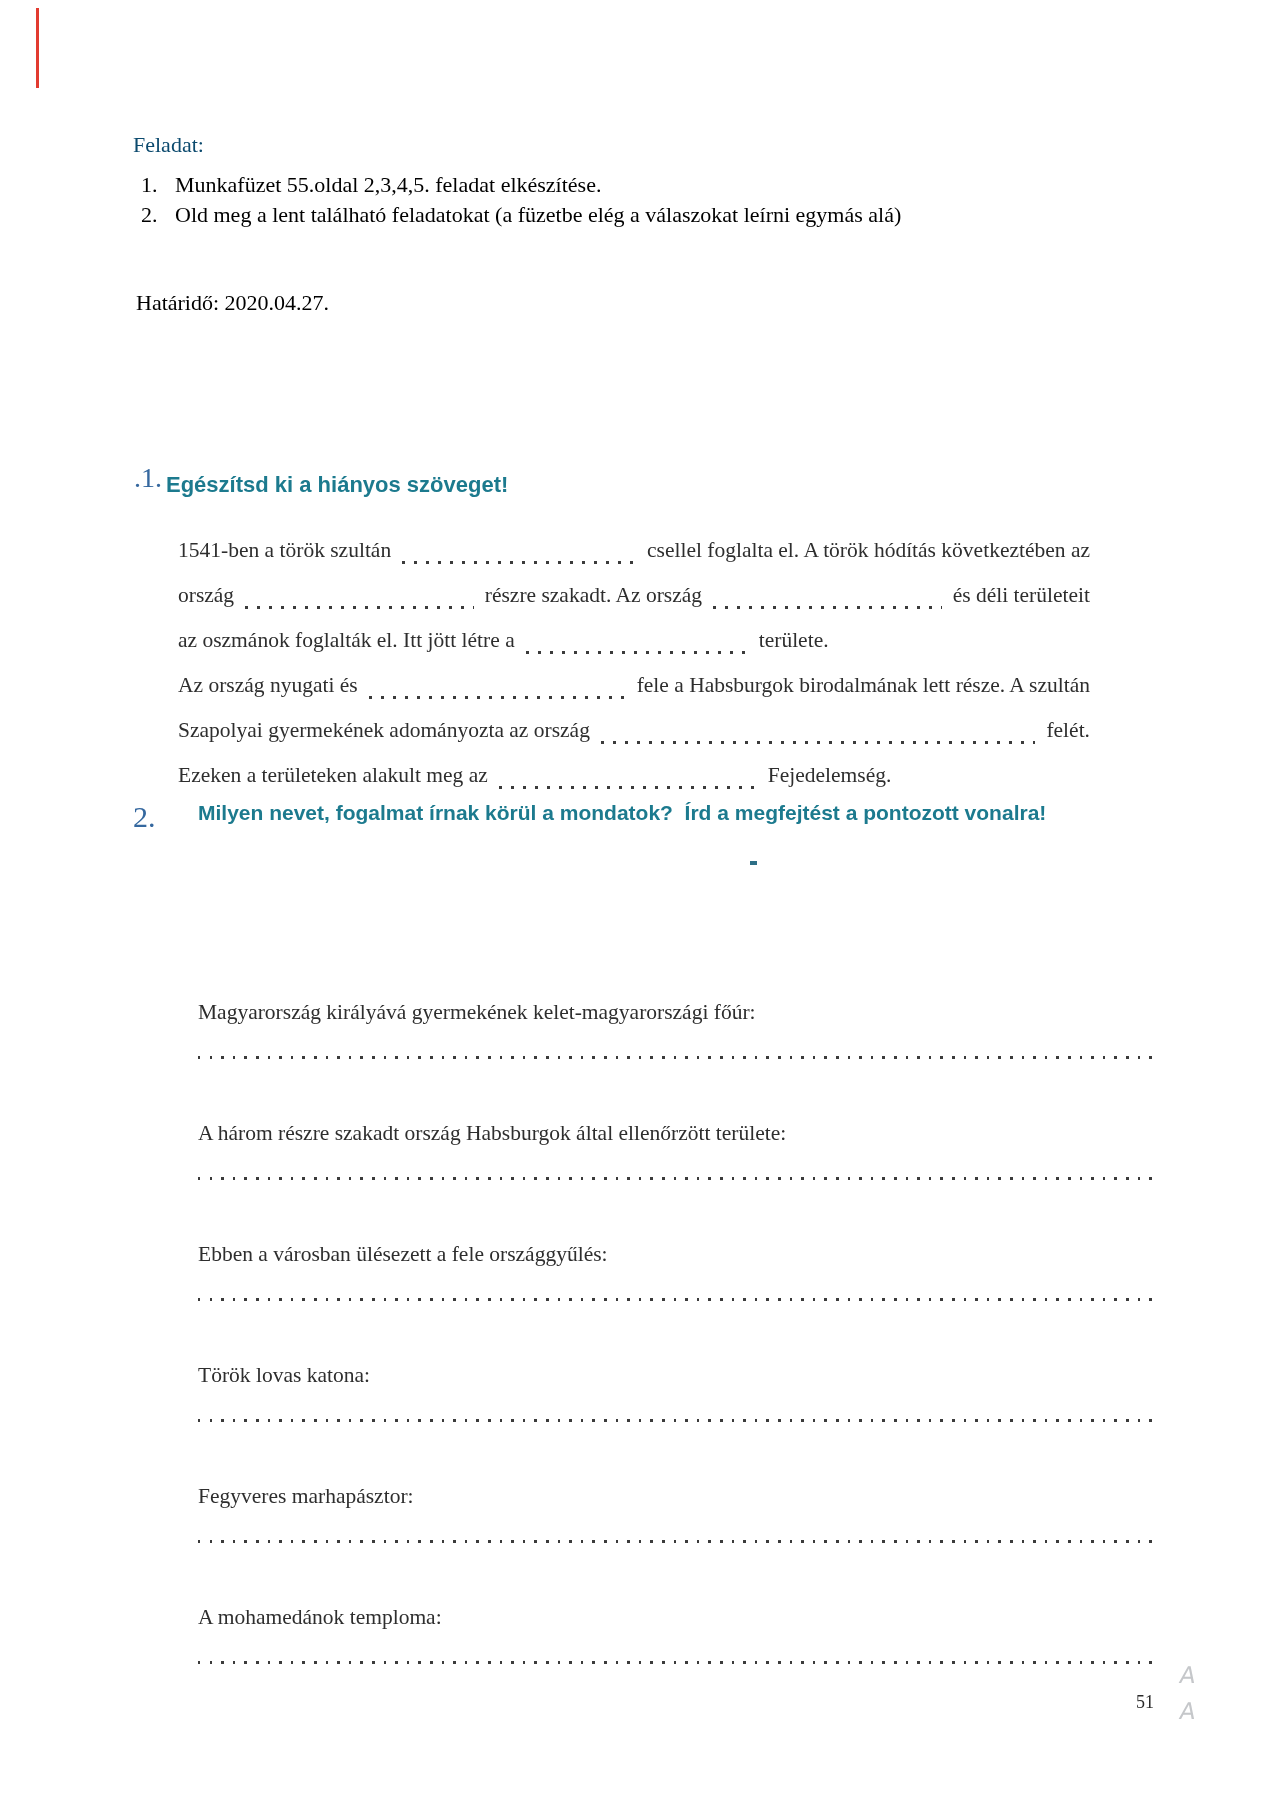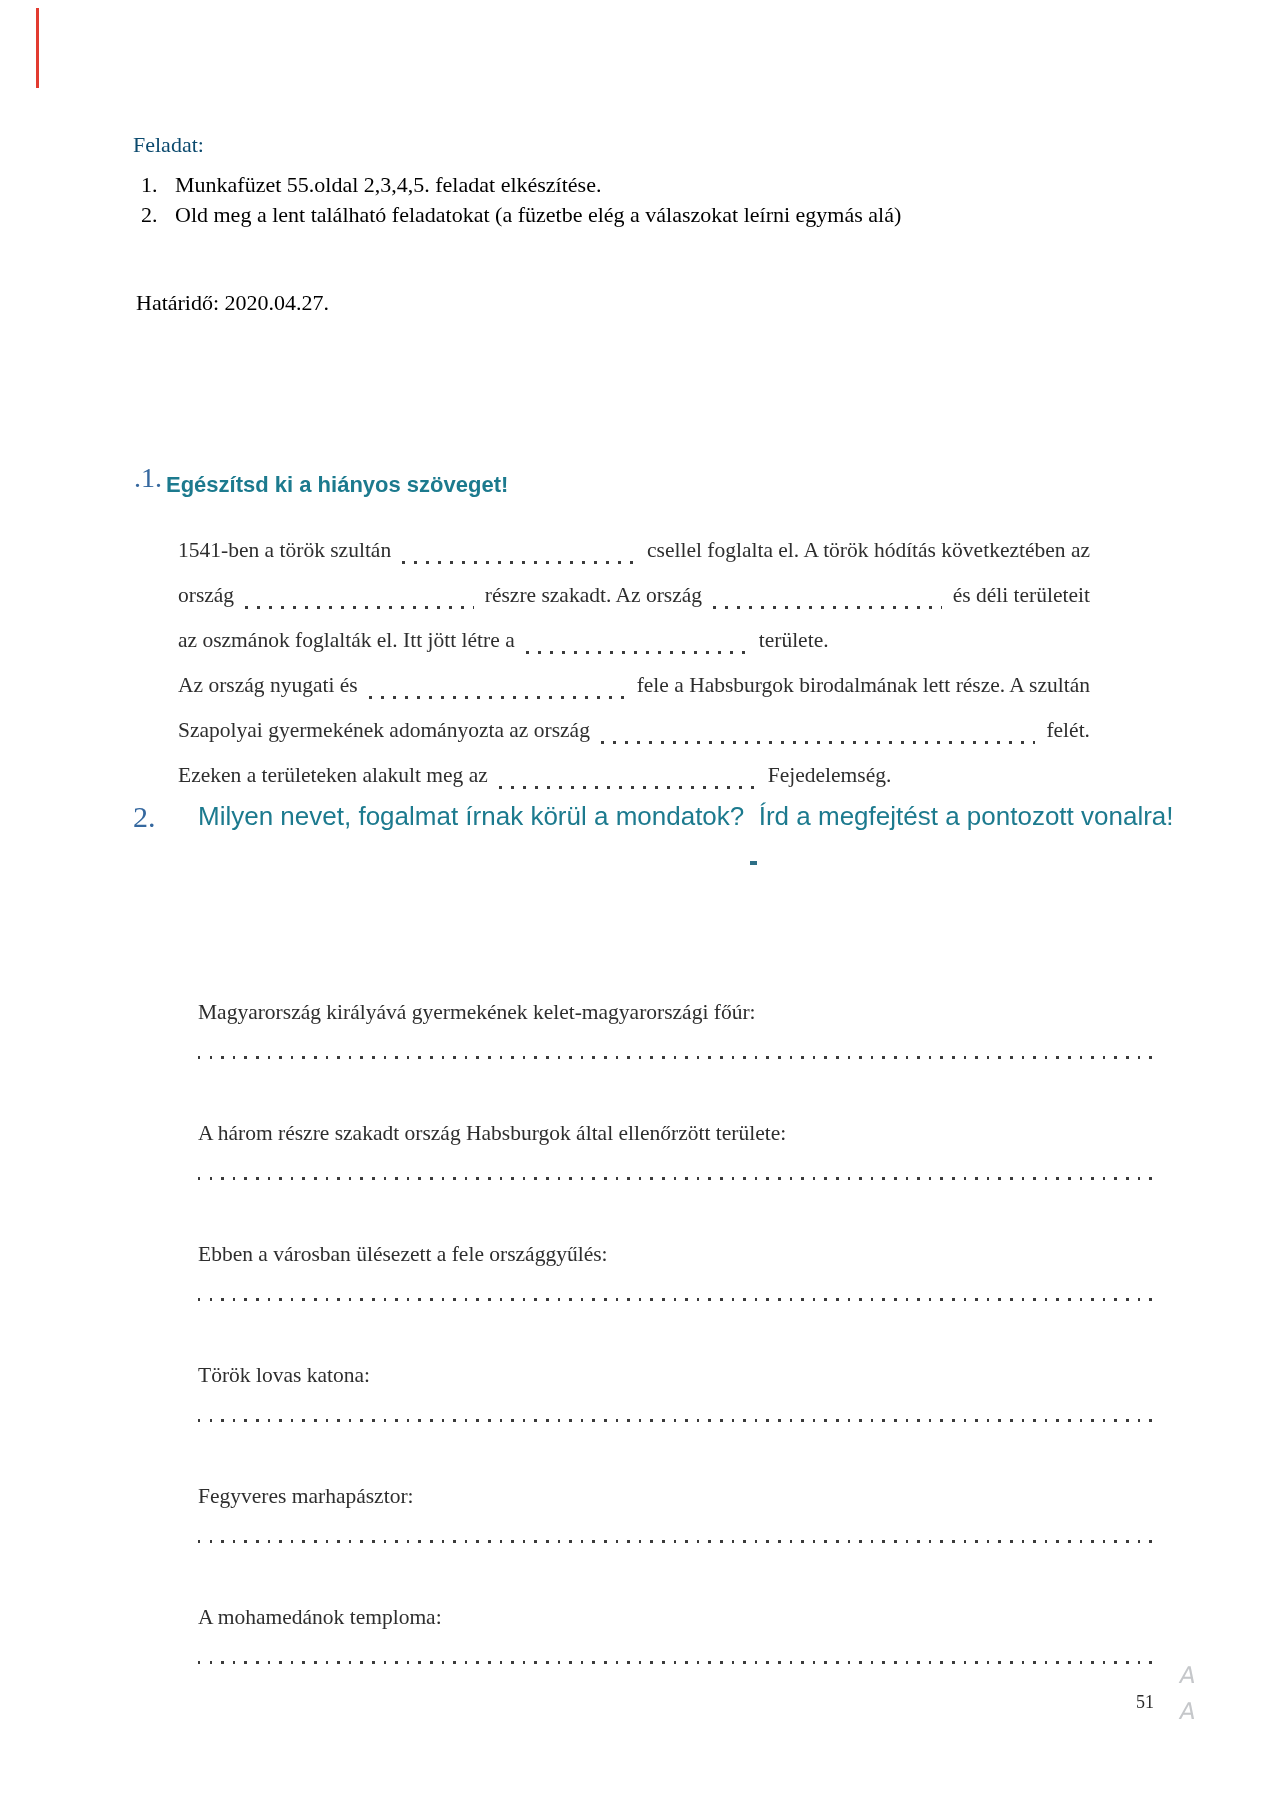--- a/index.html
+++ b/index.html
@@ -111,22 +111,22 @@
     left: 133px;
     top: 800px;
     font-size: 30px;
     color: #35689f;
     font-family: "Liberation Serif", serif;
   }
   .ex2-heading {
     position: absolute;
     left: 198px;
     top: 801px;
-    font-size: 26px;
-    font-weight: normal;
+    font-size: 21px;
+    font-weight: bold;
     color: #1c7a8e;
     font-family: "Liberation Sans", "DejaVu Sans", sans-serif;
     white-space: pre;
   }
   .qa-list {
     position: absolute;
     left: 198px;
     top: 998px;
     width: 957px;
   }

